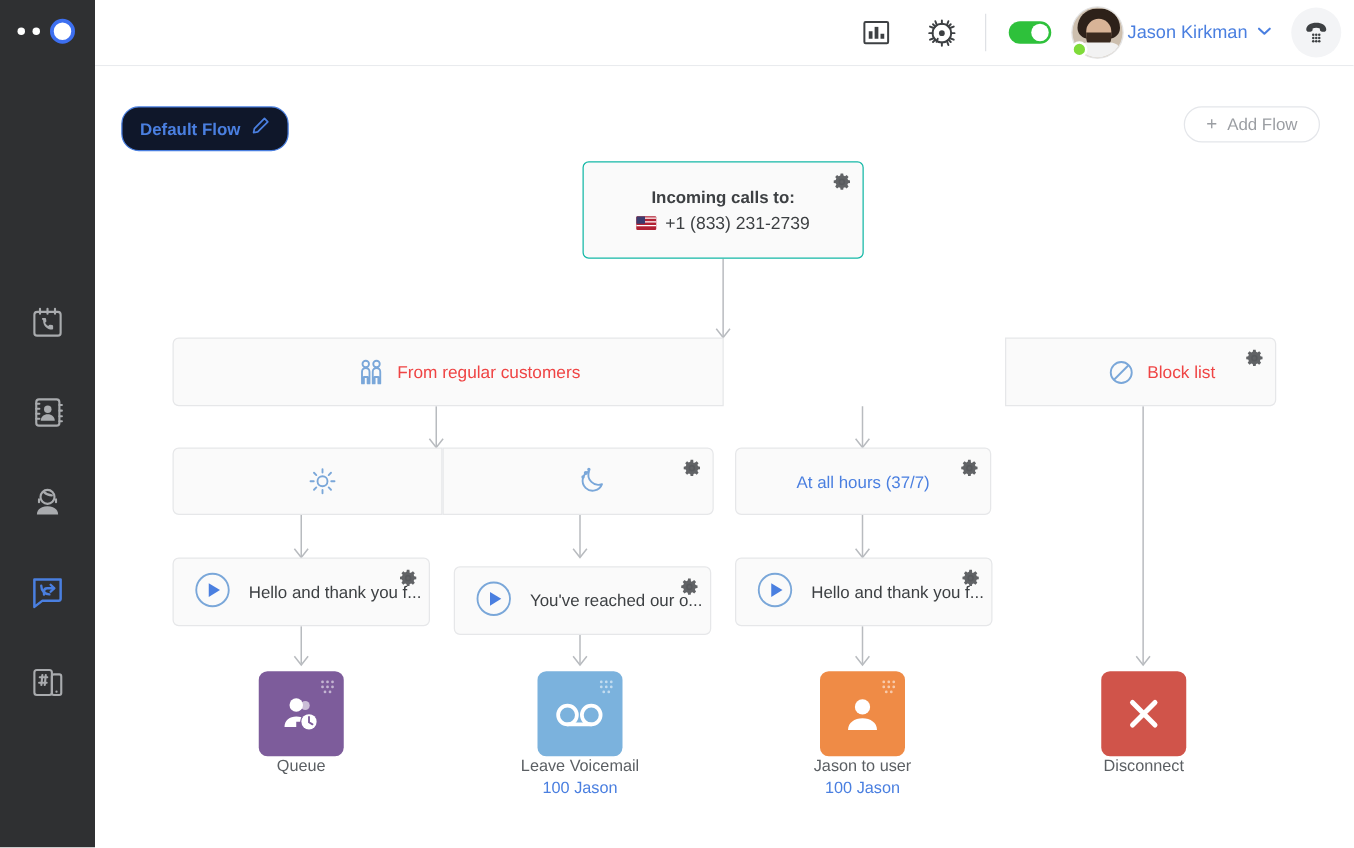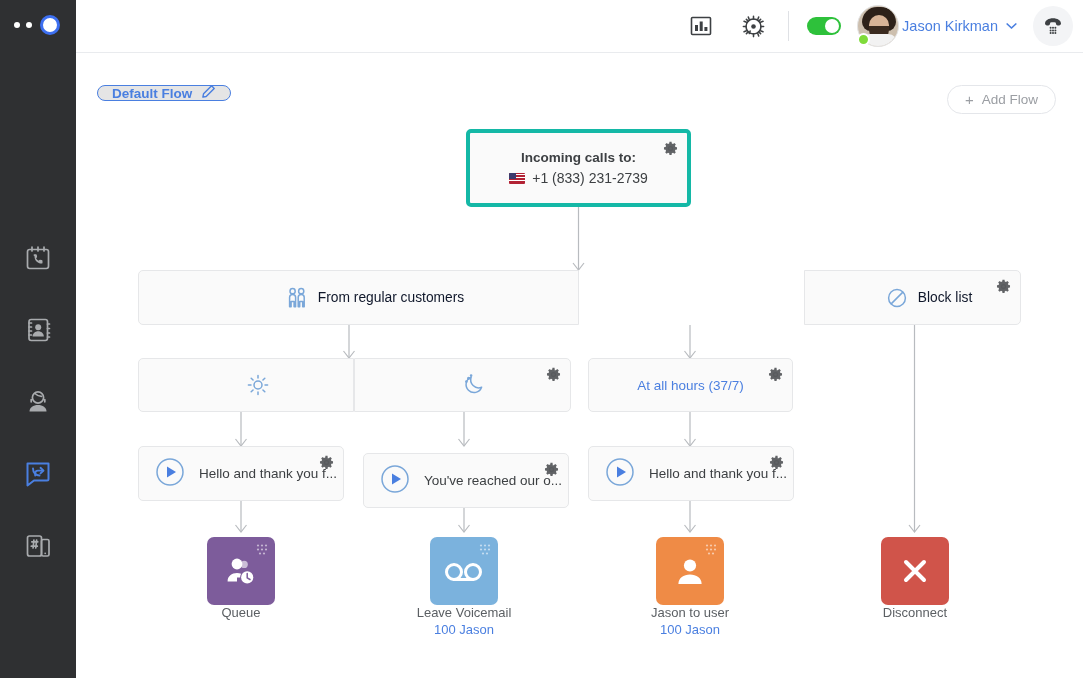--- a/index.html
+++ b/index.html
@@ -63,59 +63,59 @@
   .caret { margin-left: 8px; color: #4a7fe0; font-size: 10px; cursor: pointer; }
   .dialpad-btn {
     width: 40px; height: 40px; border-radius: 50%; background: #f3f4f6;
     display: flex; align-items: center; justify-content: center; margin-left: 16px; margin-right: 10px; cursor: pointer;
   }
 
   
   .content { position: absolute; left: 76px; top: 53px; width: 1007px; height: 625px; background: #fff; }
 
   .flow-pill {
-    position: absolute; left: 21px; top: 32px; height: 16px;
-    border: 1.6px solid #4a7fe0; border-radius: 14px; background: #e5e5e5;
+    position: absolute; left: 21px; top: 32px; height: 36px;
+    border: 1.6px solid #4a7fe0; border-radius: 14px; background: #0f172a;
     display: flex; align-items: center; padding: 0 14px; gap: 9px; cursor: pointer;
   }
   .flow-pill .lbl { color: #4a7fe0; font-size: 13.5px; font-weight: bold; }
   .add-flow {
     position: absolute; right: 27px; top: 32px; height: 29px;
     border: 1px solid #e4e6ea; border-radius: 15px; background: #fff;
     display: flex; align-items: center; padding: 0 17px; gap: 8px; cursor: pointer;
     color: #9b9ea3; font-size: 13.5px;
   }
   .add-flow .plus { font-size: 15px; line-height: 1; }
 
   
   .canvas { position: absolute; left: 0; top: 0; width: 1007px; height: 625px; }
   .svg-lines { position: absolute; left: 0; top: 0; width: 1007px; height: 625px; pointer-events: none; }
 
   .node {
-    position: absolute; background: #fafafa; border: 4px solid #14b8a6; border-radius: 5px;
+    position: absolute; background: #fafafa; border: 1px solid #14b8a6; border-radius: 5px;
     display: flex; align-items: center; justify-content: center;
   }
   .gear-btn { position: absolute; cursor: pointer; }
 
   .root-node {
     left: 390px; top: 76px; width: 225px; height: 78px;
     flex-direction: column; gap: 5px; background: #fafafa;
   }
   .root-title { font-size: 13.5px; font-weight: bold; color: #3d4043; }
   .root-num { font-size: 14px; color: #3d4043; display: flex; align-items: center; gap: 7px; }
   .flag { width: 16px; height: 11px; display: inline-block; position: relative; border-radius: 1px; overflow: hidden; background: #b22234; }
   .flag .canton { position: absolute; left: 0; top: 0; width: 7px; height: 6px; background: #3c3b6e; }
   .flag .s1 { position: absolute; left: 7px; top: 1.5px; width: 9px; height: 1.3px; background: #fff; }
   .flag .s2 { position: absolute; left: 7px; top: 4.5px; width: 9px; height: 1.3px; background: #fff; }
   .flag .s3 { position: absolute; left: 0px; top: 7.5px; width: 16px; height: 1.3px; background: #fff; }
 
   .row-seg {
     position: absolute; background: #fafafa; border: 1px solid #e6e7e9;
     display: flex; align-items: center; justify-content: center; gap: 10px;
-    font-size: 13.8px; color: #0f172a; cursor: pointer; padding-left: 33px;
+    font-size: 13.8px; color: #ef4444; cursor: pointer; padding-left: 33px;
   }
   .row-seg .ico { display: flex; align-items: center; }
 
   .chip {
     position: absolute; background: #fafafa; border: 1px solid #e6e7e9; border-radius: 5px;
     display: flex; align-items: center; justify-content: center;
     font-size: 13.5px; cursor: pointer;
   }
   .chip-blue-text { color: #4a7fe0; }
 

